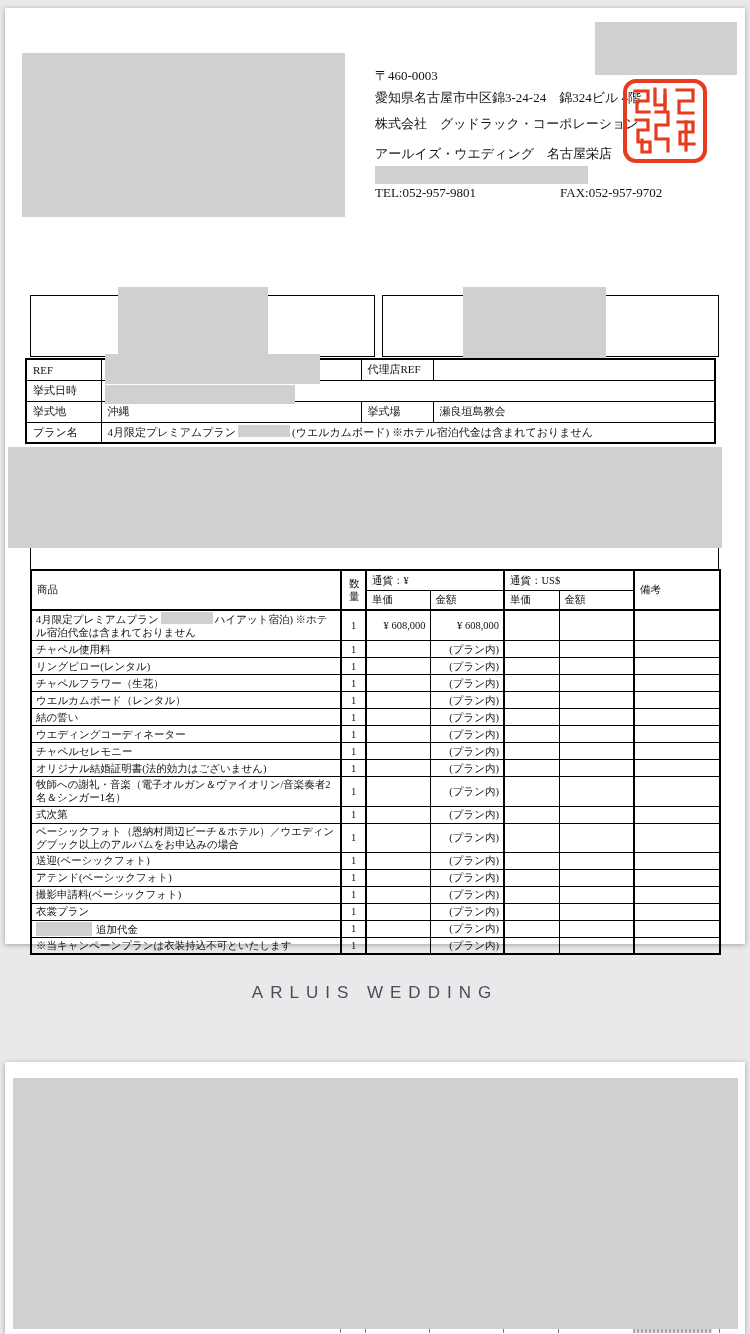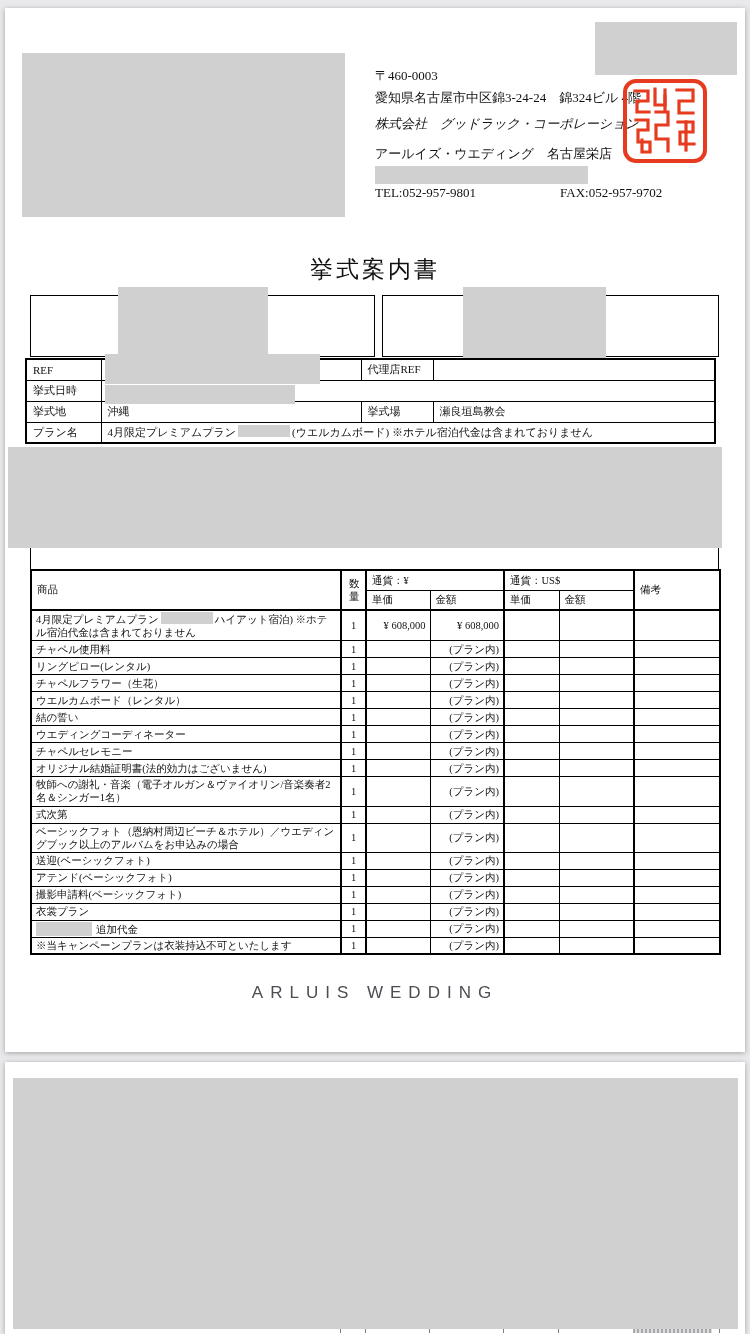--- a/index.html
+++ b/index.html
@@ -7,31 +7,31 @@
   body {
     background:#e9e9eb;
     font-family:"Liberation Serif","DejaVu Serif",serif;
     color:#111;
     position:relative;
   }
   .page-card {
     position:absolute; left:5px; width:740px; background:#fff;
     box-shadow:0 1px 5px rgba(0,0,0,.30);
   }
-  #page1 { top:8px; height:1044px; }
+  #page1 { top:8px; height:936px; }
   #page2 { top:1062px; height:272px; }
   .redact { background:#d0d0d0; position:absolute; }
   .redact-inline { display:inline-block; background:#d0d0d0; width:52px; height:12px; vertical-align:-1px; margin:0 2px; }
   .redact-before { display:inline-block; background:#d0d0d0; width:56px; height:14px; vertical-align:-3px; margin-right:4px; }
 
   
   .sender { position:absolute; left:370px; top:56px; width:250px; font-size:13px; line-height:1.2; }
   .sender .l1 { position:absolute; top:4px; left:0; white-space:nowrap; }
   .sender .l2 { position:absolute; top:26px; left:0; white-space:nowrap; }
-  .sender .l3 { position:absolute; top:52px; left:0; white-space:nowrap;font-style:italic; }
+  .sender .l3 { position:absolute; top:52px; left:0; white-space:nowrap; }
   .sender .l4 { position:absolute; top:82px; left:0; white-space:nowrap; }
   .sender .telfax { position:absolute; top:121px; left:0; white-space:nowrap; }
   .sender .fax { position:absolute; top:121px; left:185px; white-space:nowrap; }
   .sender-redact { left:370px; top:158px; width:213px; height:18px; }
   .tl-redact { left:17px; top:45px; width:323px; height:164px; }
   .tr-redact { left:590px; top:14px; width:142px; height:53px; }
   .seal { position:absolute; left:617px; top:70px; width:86px; height:86px; }
 
   .doc-title { position:absolute; top:246px; left:0; width:740px; text-align:center;
     font-size:23px; letter-spacing:3px; }
@@ -101,21 +101,20 @@
       <path d="M33 11 v16 h10 v-9"></path>
       <path d="M34 34 h12 v13 h-12 v14 h12 v12"></path>
       <path d="M43 12 v20"></path>
       <path d="M55 12 h16 v11 h-14 v12 h14"></path>
       <path d="M56 44 h15 v10 h-13 v12 h14"></path>
       <path d="M64 44 v28"></path>
       <path d="M20 62 v12 h8"></path>
     </g>
   </svg>
 
-  <div class="doc-title">挙式案内書</div>
 
   <div class="name-box" id="name-box-groom"></div>
   <div class="name-box" id="name-box-bride"></div>
   <div class="redact name-redact-l"></div>
   <div class="redact name-redact-r"></div>
 
   <table class="info-table">
     <colgroup>
         <col style="width:75px">
         <col style="width:260px">

